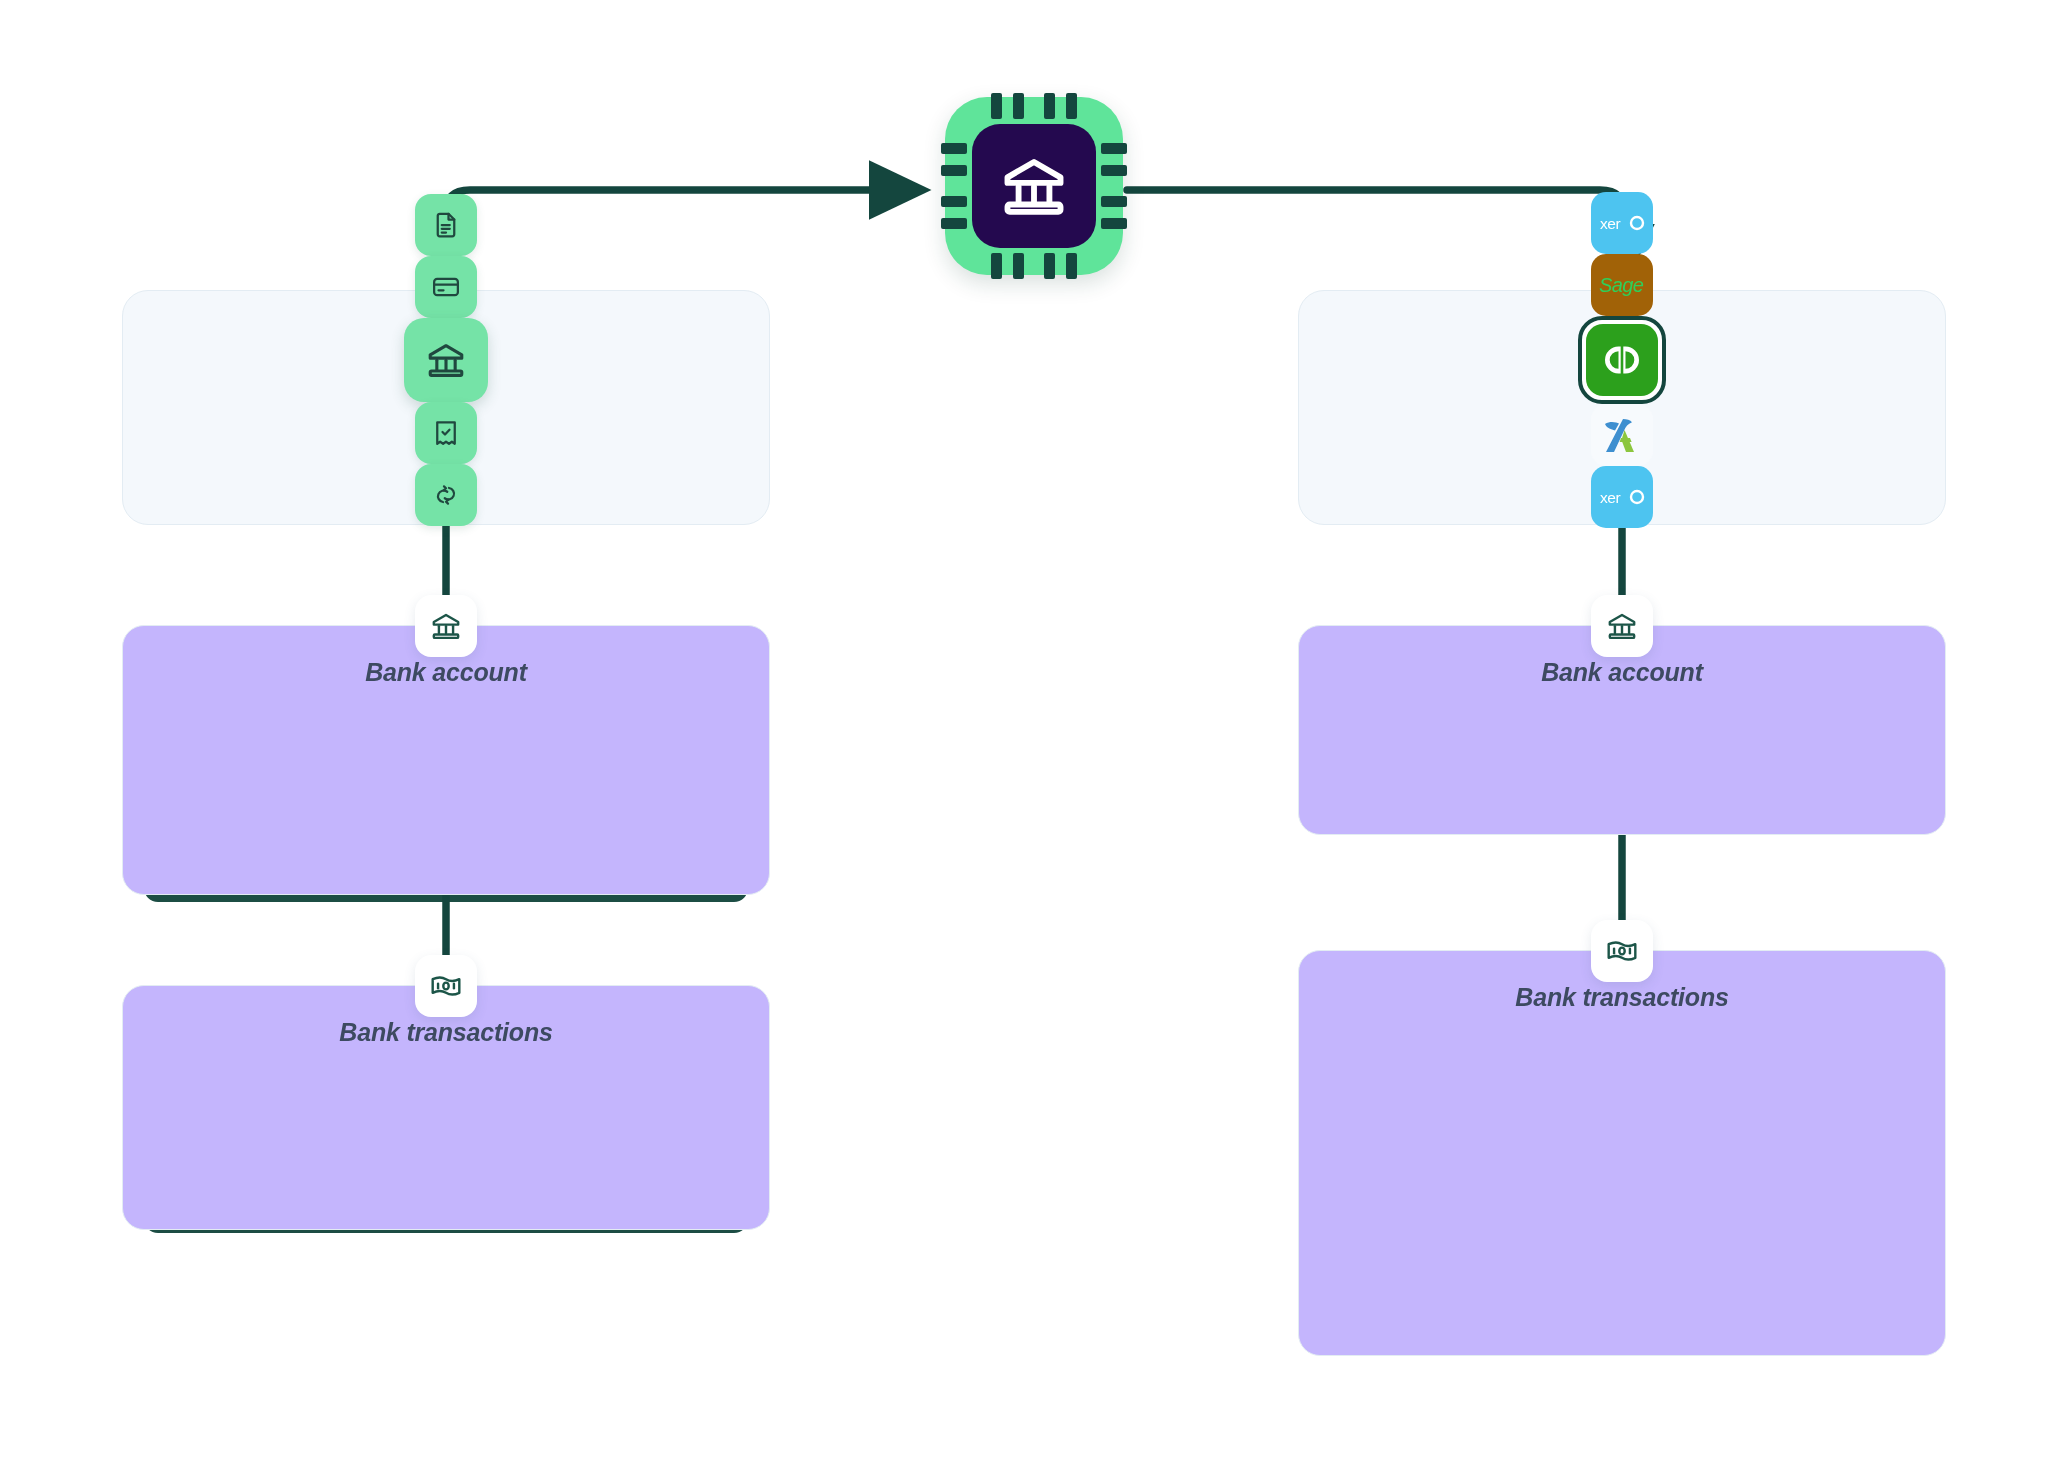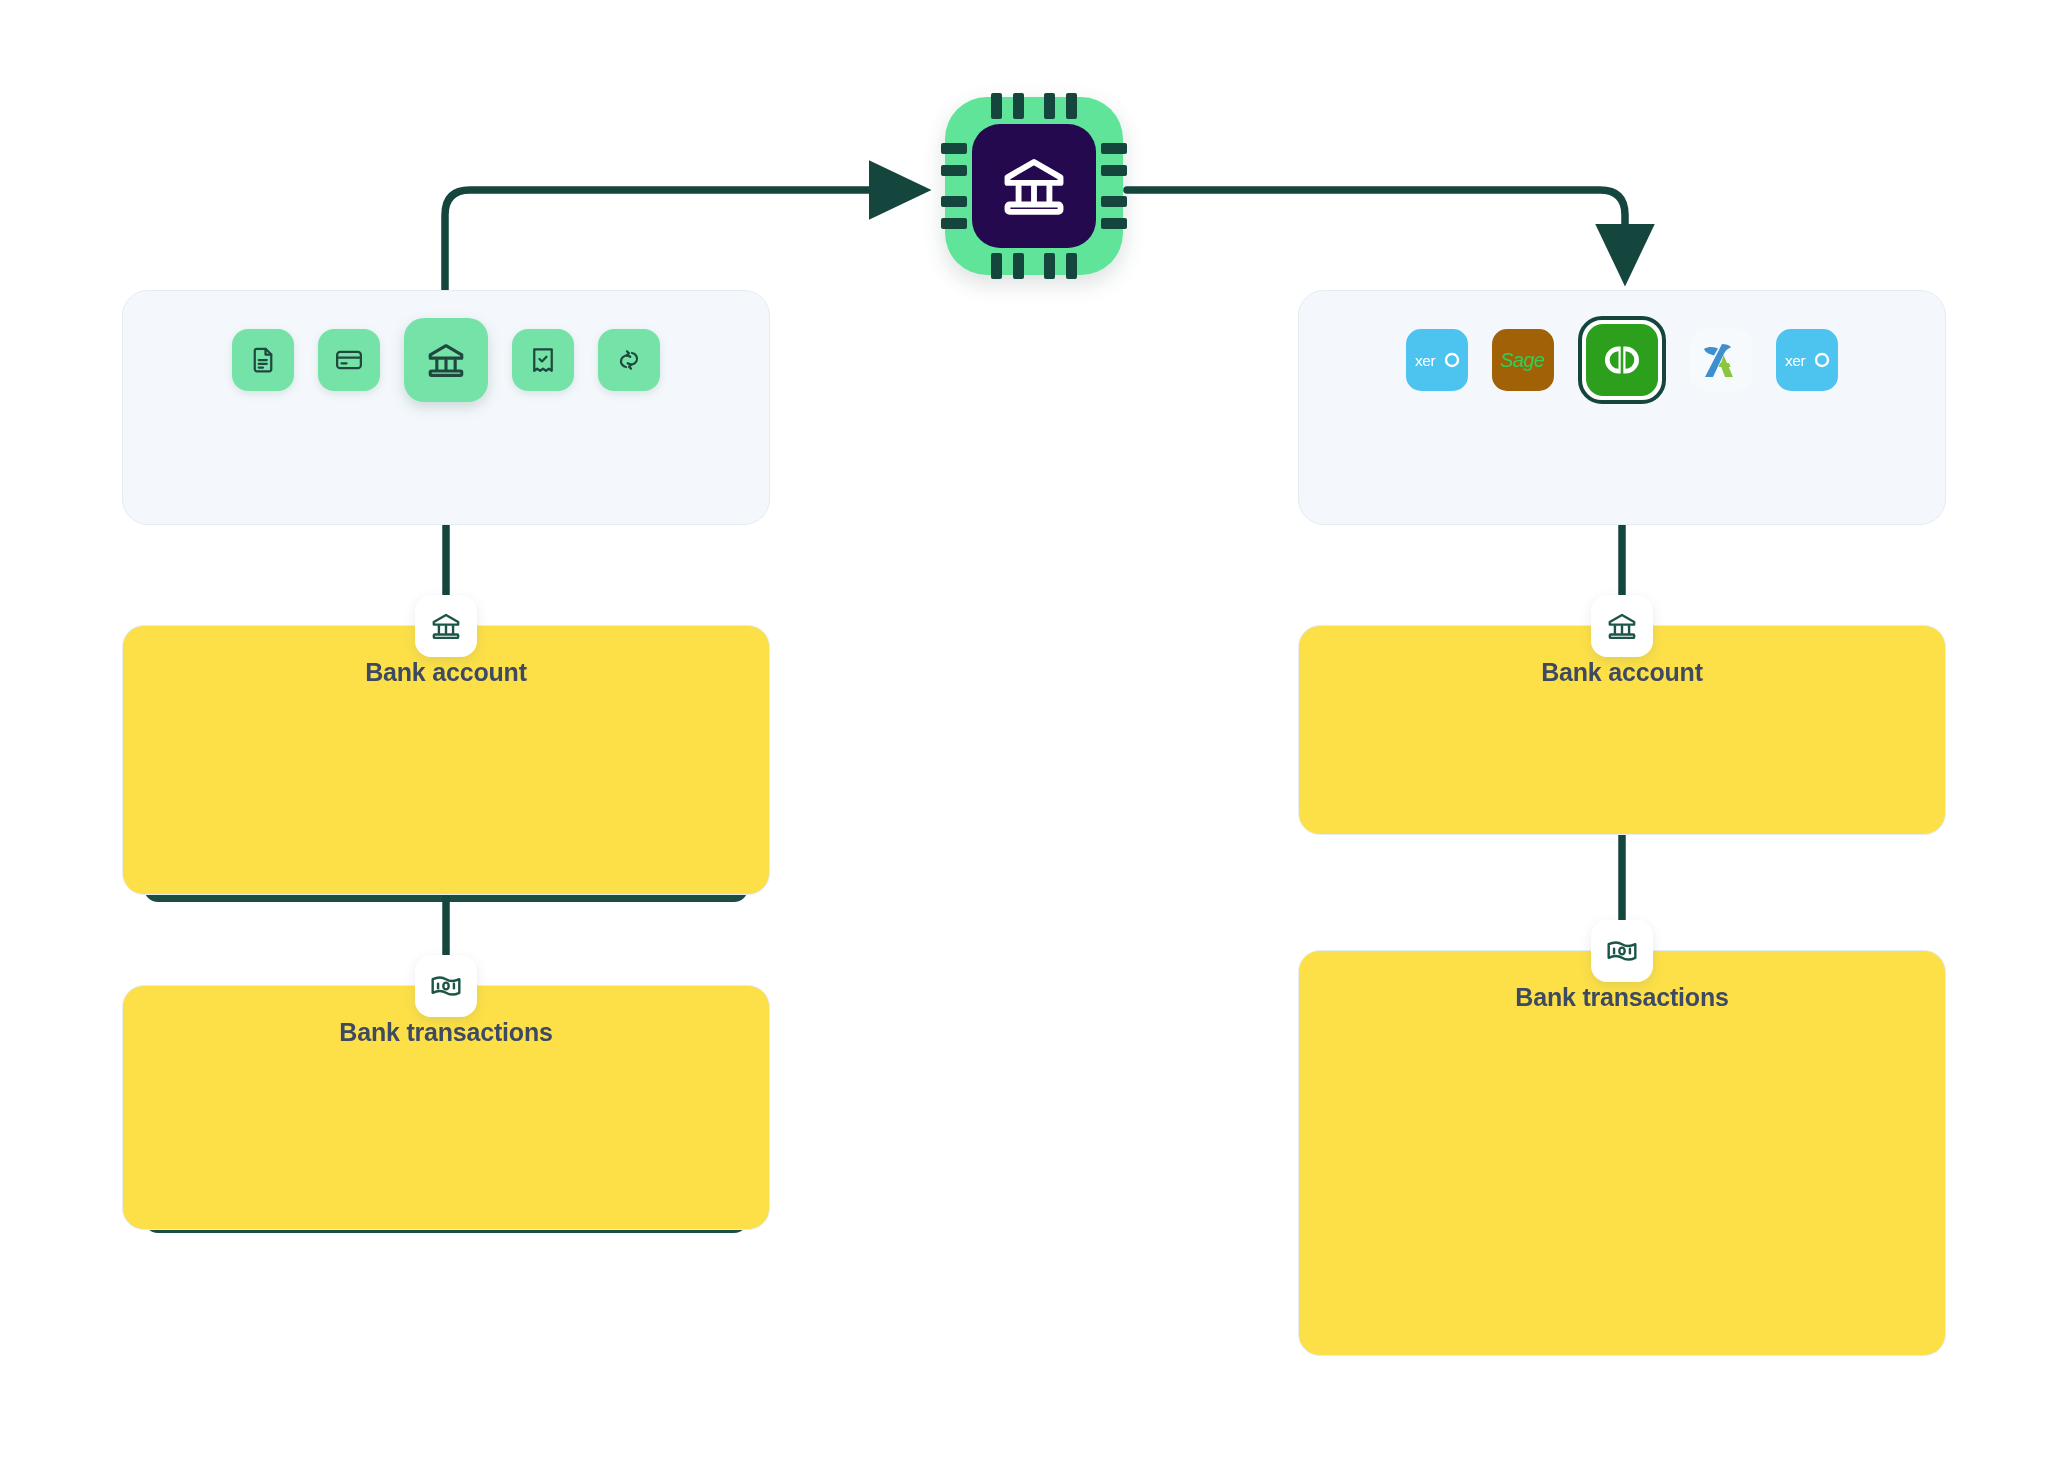--- a/index.html
+++ b/index.html
@@ -79,23 +79,23 @@
   }
 
   
   #source-panel { left: 122px; top: 290px; width: 648px; height: 235px; }
   #target-panel { left: 1298px; top: 290px; width: 648px; height: 235px; }
 
   .app-icon-row {
     display: flex;
     align-items: center;
     justify-content: center;
-    gap: 24px;
     height: 118px;
     margin-top: 10px;
+    flex-direction: column;
   }
 
   .src-icon {
     width: 62px; height: 62px;
     border-radius: 16px;
     background: #75E3A7;
     display: flex; align-items: center; justify-content: center;
     box-shadow: 0 3px 8px rgba(40,90,70,0.13);
     flex: none;
   }
@@ -127,24 +127,25 @@
     flex: none;
   }
   .qb-wrap .logo-tile {
     width: 72px; height: 72px;
     border-radius: 17px;
   }
 
   
   .sub-panel {
     position: absolute;
-    background: #fde047;
+    background: #c4b5fd;
     border: 1px solid #E3ECF3;
     border-radius: 22px;
     z-index: 3;
+    font-style: italic;
   }
   #src-bank-panel   { left: 122px;  top: 625px;  width: 648px; height: 270px; }
   #src-txn-panel    { left: 122px;  top: 985px;  width: 648px; height: 245px; }
   #tgt-bank-panel   { left: 1298px; top: 625px;  width: 648px; height: 210px; }
   #tgt-txn-panel    { left: 1298px; top: 950px;  width: 648px; height: 406px; }
 
   .sub-title {
     text-align: center;
     font-size: 25px;
     font-weight: 700;

